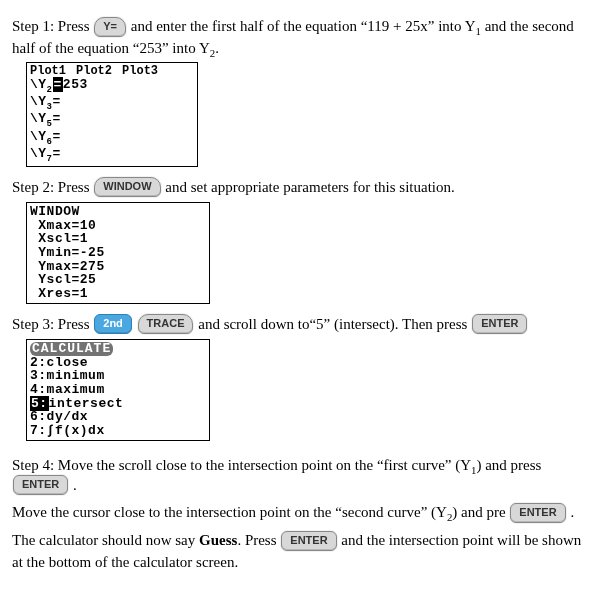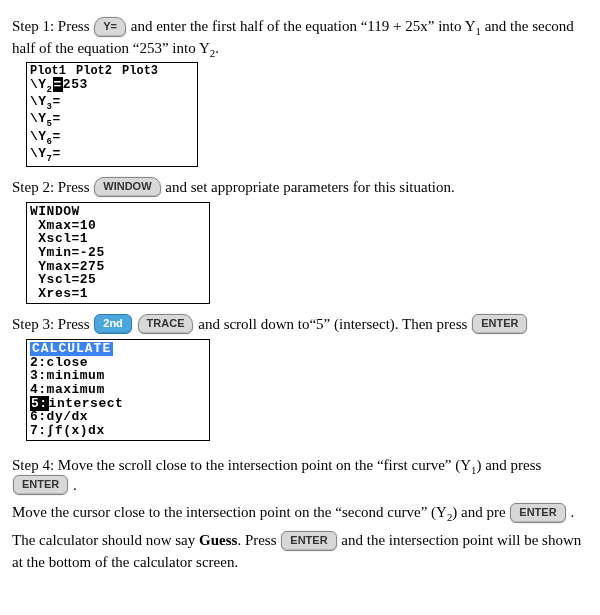--- a/index.html
+++ b/index.html
@@ -72,25 +72,26 @@
     margin-bottom: 1px;
     align-items: flex-end;
   }
   .calc-screen .row { white-space: pre; }
   .calc-screen .row .sel {
     background: #000;
     color: #fff;
     padding: 0 1px;
   }
   .calc-screen .inv-title {
-    background:#3b82f6;
+    background:#737373;
     color:#fff;
     display:inline-block;
     padding: 0 2px;
     letter-spacing: 1px;
+    border-radius: 6px;
   }
   .calc-screen.wide { width: 176px; }
   .calc-screen.narrow { width: 164px; }
 
   .after-gap { margin-top: 14px; }
 
   b.guess { font-family: Liberation Serif, serif; }
 
   .nowrap { white-space: nowrap; }
 </style>

